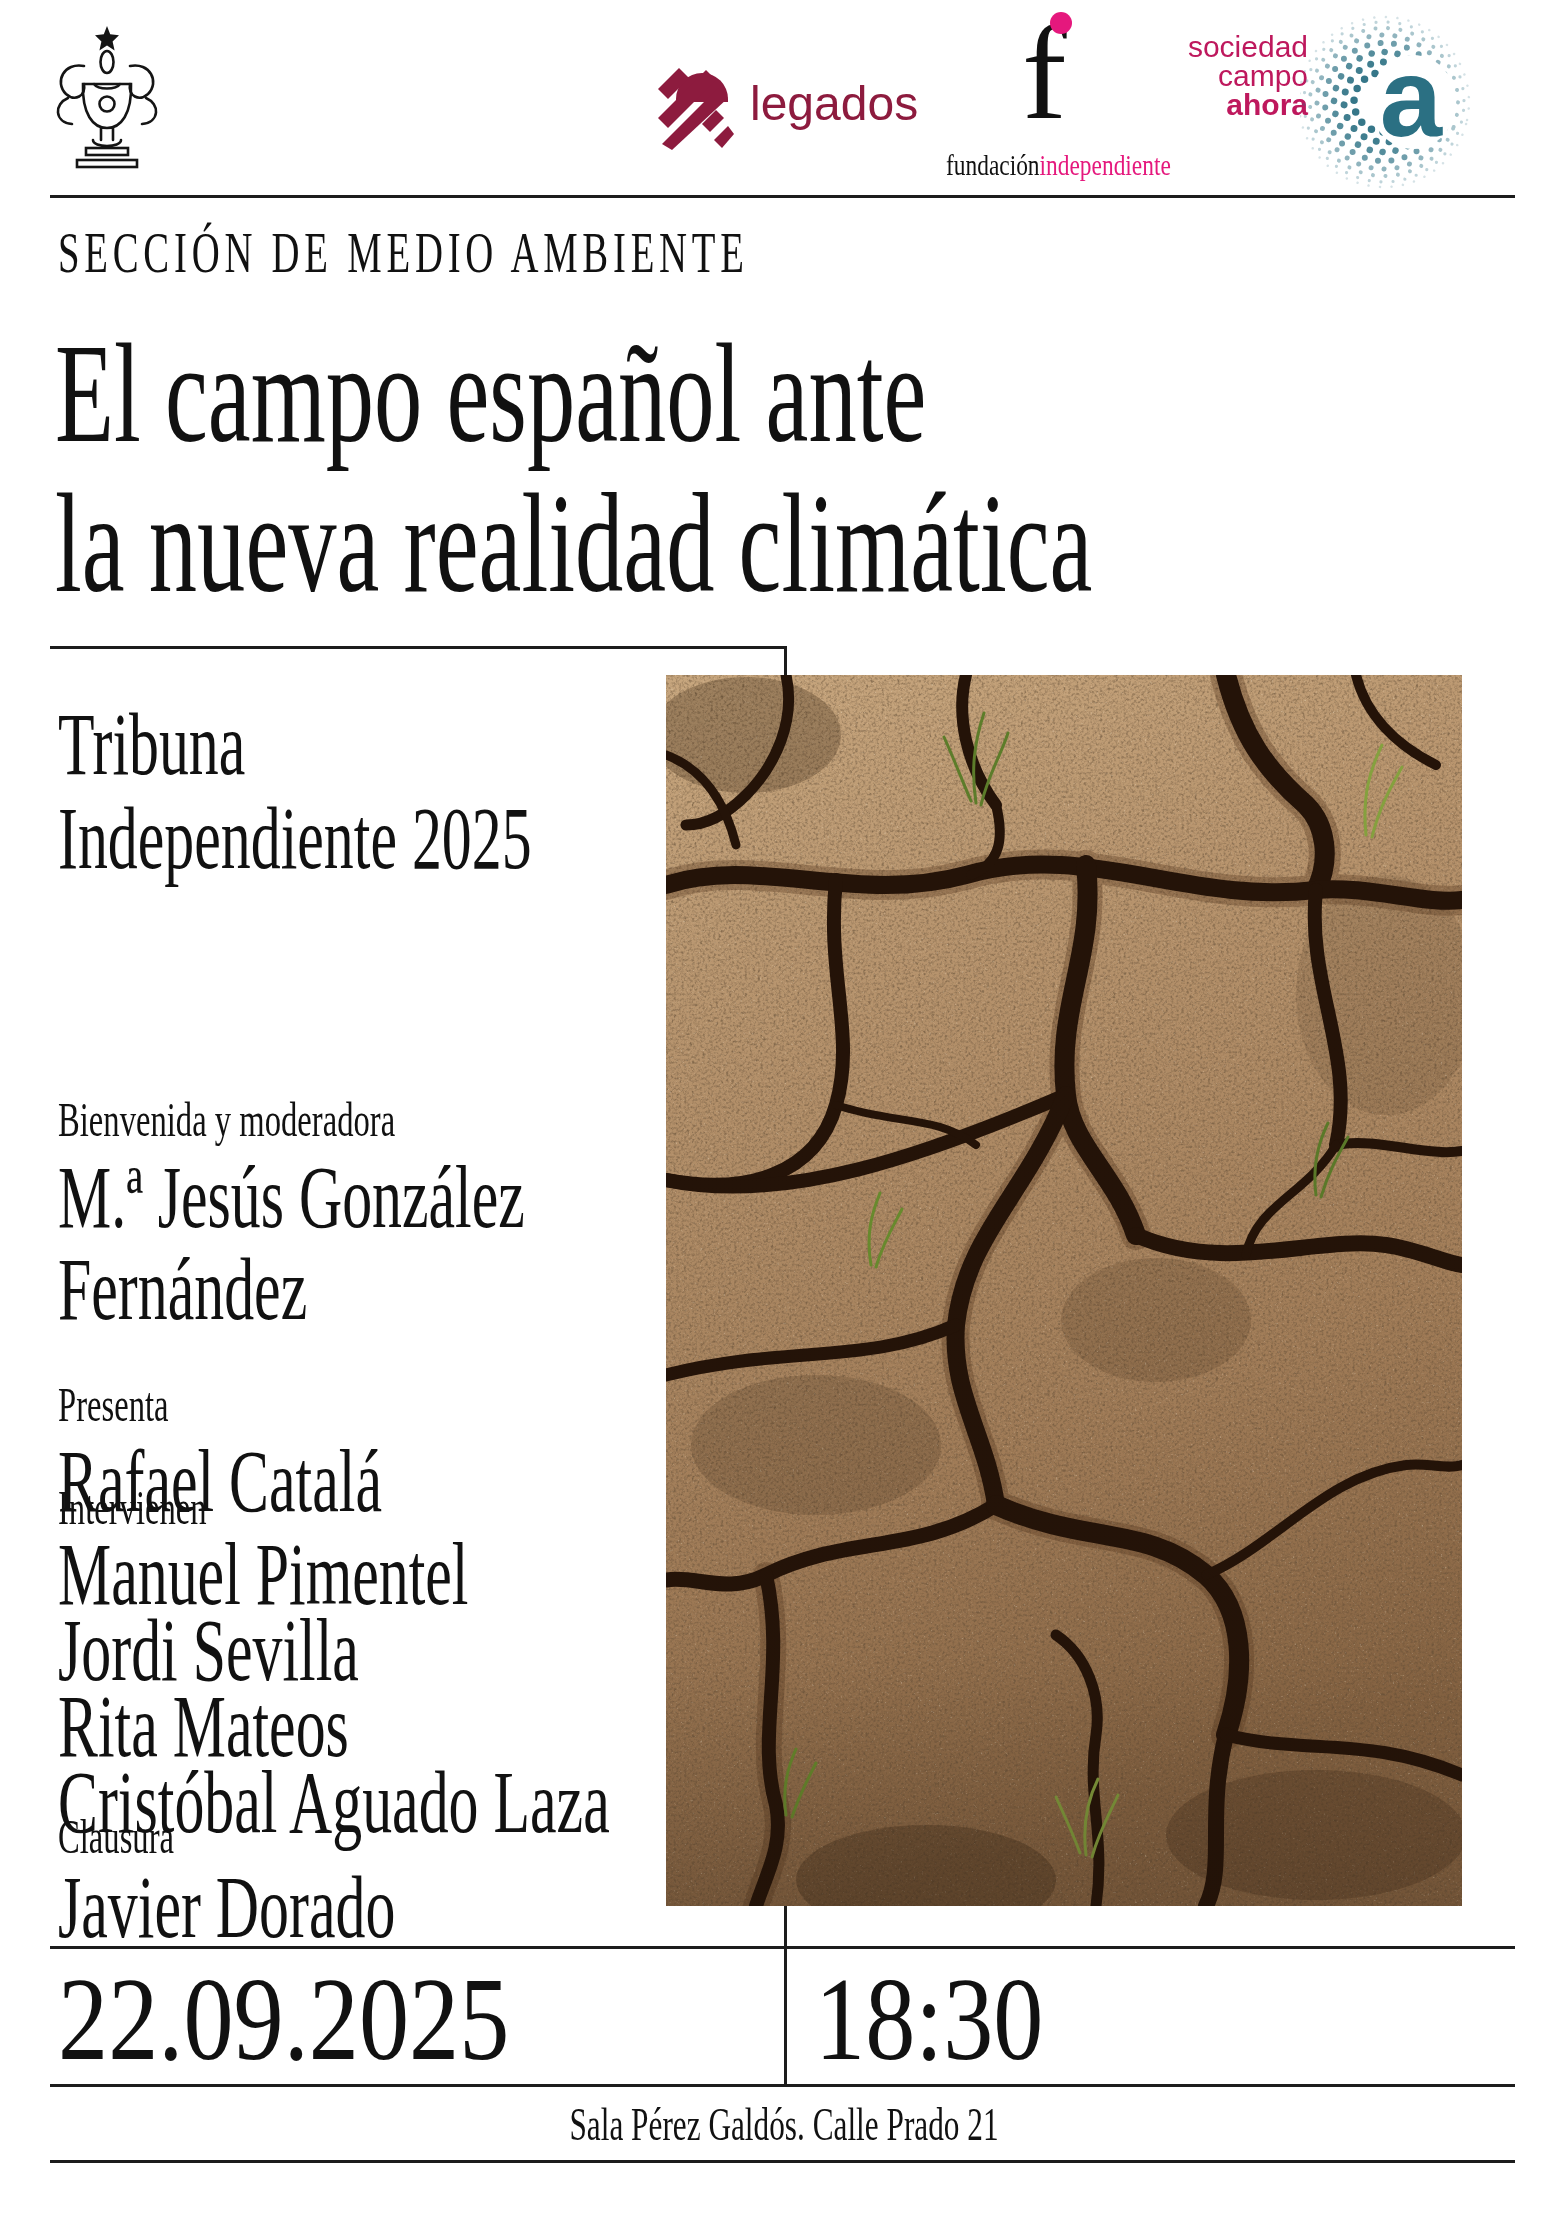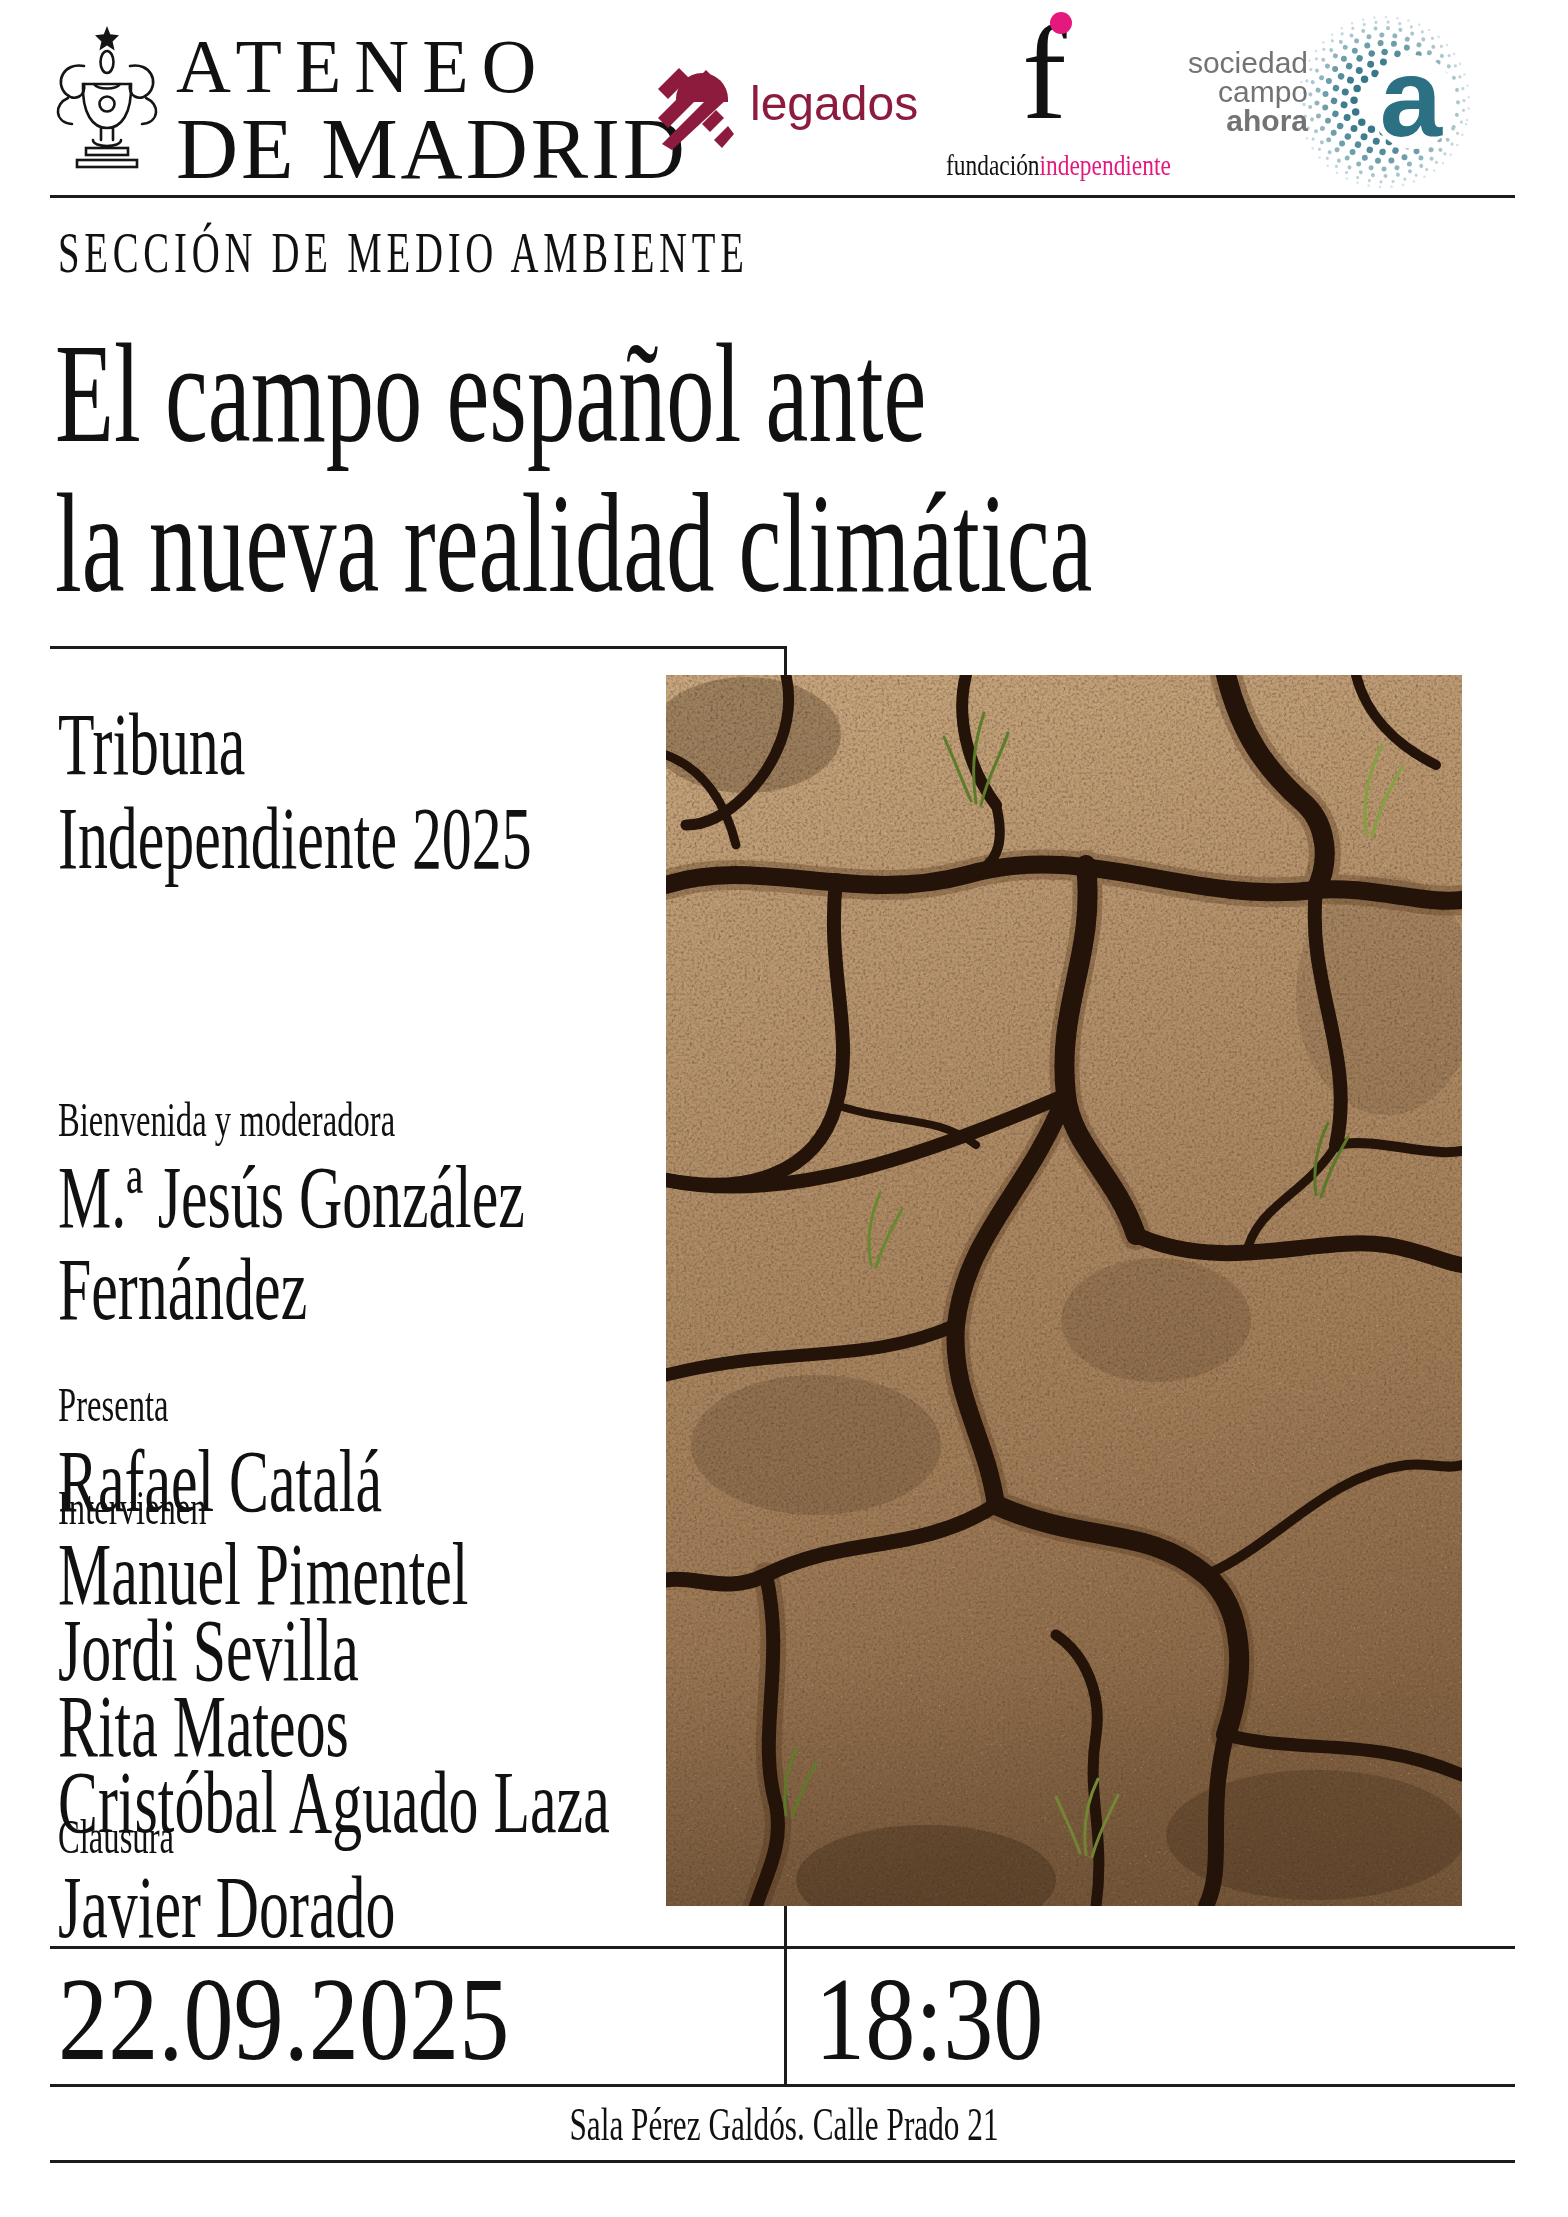--- a/index.html
+++ b/index.html
@@ -16,22 +16,22 @@
   .ateneo-text{left:176px;top:28px;line-height:1;}
   .ateneo-l1{font-size:76px;letter-spacing:13px;}
   .ateneo-l2{font-size:86px;letter-spacing:3px;margin-top:2px;}
   .legados-word{left:750px;top:76px;font-family:"Liberation Sans",sans-serif;
                 font-weight:normal;font-size:48px;color:#8D1B3E;letter-spacing:0px;}
   .fi-f{left:1022px;top:6px;font-size:134px;line-height:1;}
   .fi-dot{left:1050px;top:12px;width:22px;height:22px;border-radius:50%;background:#E5187D;}
   .fi-caption{left:946px;top:148px;font-size:30px;transform:scaleX(0.78);
               transform-origin:0 0;white-space:nowrap;}
   .fi-caption .pink{color:#E5187D;}
-  .sca-text{left:1150px;top:48px;width:158px;text-align:right;
-            font-family:"Liberation Sans",sans-serif;font-size:30px;line-height:29px;color:#737373;}
+  .sca-text{left:1150px;top:32px;width:158px;text-align:right;
+            font-family:"Liberation Sans",sans-serif;font-size:30px;line-height:29px;color:#be185d;}
   .sca-text .bold{font-weight:bold;}
 
   .section-label{left:58px;top:220px;font-size:57px;letter-spacing:7px;
                  transform:scaleX(0.68);transform-origin:0 0;white-space:nowrap;}
   .title{left:55px;top:318px;font-size:142px;line-height:150px;}
   .series{left:58px;top:698px;font-size:88px;line-height:94px;}
 
   .lbl{left:58px;font-size:48px;}
   .name{left:58px;font-size:88px;line-height:92px;}
   .speakers{line-height:76px;}
@@ -58,24 +58,20 @@
         <circle cx="61" cy="84" r="7.5"></circle>
         <path d="M48,64 C52,70 70,70 74,64"></path>
         <path d="M55,108 L55,120 M67,108 L67,120"></path>
         <path d="M47,120 C47,128 75,128 75,120"></path>
         <rect x="40" y="128" width="42" height="7"></rect>
         <rect x="31" y="140" width="60" height="7"></rect>
       </g>
     </svg>
   </div>
 
-  <div class="abs ateneo-text">
-    <div class="ateneo-l1">ATENEO</div>
-    <div class="ateneo-l2">DE MADRID</div>
-  </div>
 
   <div class="abs" style="left:656px;top:62px;width:80px;height:88px;">
     <svg width="80" height="88" viewBox="0 0 80 88">
       <g fill="#8D1B3E">
         <path d="M20,37 A26,26 0 0 1 72,37 L72,40 L20,40 Z"></path>
         <path d="M2,27 L23,6 L33,16 L12,37 Z"></path>
         <path d="M2,56 L50,8 L60,18 L12,66 Z"></path>
         <path d="M6,82 L62,26 L72,36 L16,88 Z"></path>
         <path d="M46,62 L60,48 L68,56 L54,70 Z"></path>
         <path d="M58,78 L72,64 L78,72 L66,86 Z"></path>

